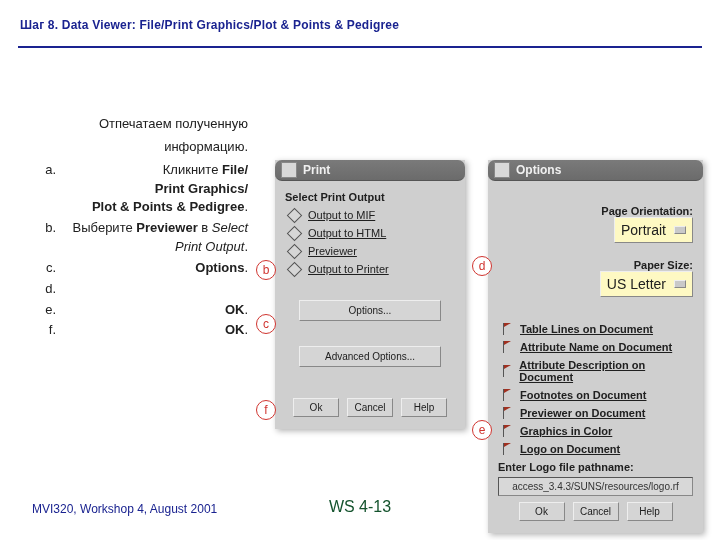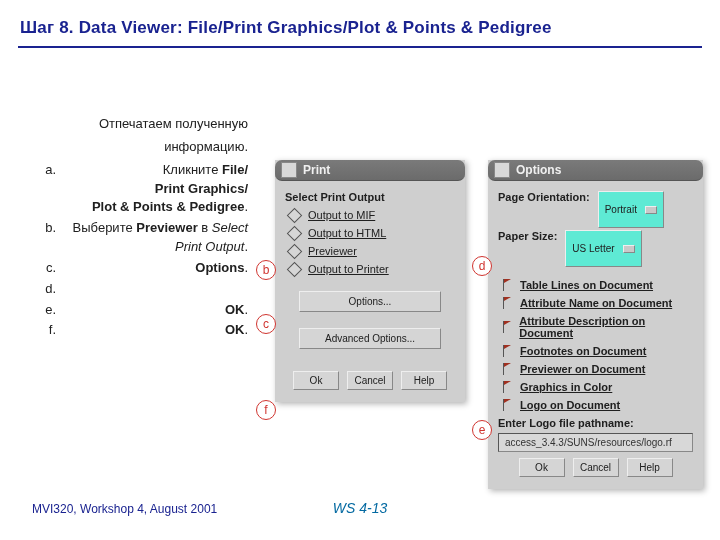--- a/index.html
+++ b/index.html
@@ -10,21 +10,21 @@
     font-family: Arial, Helvetica, sans-serif;
     background: #fff;
     position: relative;
     overflow: hidden;
   }
   .title {
     position: absolute;
     left: 20px;
     top: 18px;
     color: #1a2390;
-    font-size: 17px;
+    font-size: 12px;
     font-weight: bold;
     letter-spacing: 0.2px;
   }
   .title-rule {
     position: absolute;
     left: 18px;
     right: 18px;
     top: 46px;
     height: 2px;
     background: #1a2390;
@@ -119,63 +119,64 @@
   .bevel-btn {
     display: inline-block;
     border: 1px solid #888;
     border-top-color: #eee;
     border-left-color: #eee;
     background: #d5d5d5;
     font-size: 10px;
     padding: 4px 10px;
     text-align: center;
   }
-  .wide-btn { display: block; margin: 16px auto; width: 120px; }
+  .wide-btn { display: block; margin: 25px auto; width: 120px; }
   .btn-row {
     display: flex;
     justify-content: center;
     gap: 8px;
     padding: 6px 0 4px 0;
   }
   .btn-row .bevel-btn { width: 44px; padding: 3px 0; }
   .option-dd {
     display: inline-flex;
     align-items: center;
     border: 1px solid #888;
     border-top-color: #eee;
     border-left-color: #eee;
-    background: #5eead4;
-    font-size: 10px;
-    padding: 12px 6px;
+    background: #fef9c3;
+    font-size: 14px;
+    padding: 4px 6px;
     margin-left: 8px;
   }
   .option-dd .arrow {
     margin-left: 8px;
     width: 10px; height: 6px;
     border: 1px solid #888;
     border-top-color: #eee;
     border-left-color: #eee;
     background: #c9c9c9;
   }
   .optlabel {
     font-weight: bold;
   }
-  .row { margin: 2px 0; display: flex; align-items: flex-start; }
+  .row { margin: 16px 0; display: flex; align-items: flex-end; flex-direction: column; }
   .sunken-input {
     display: block;
     width: 100%;
     box-sizing: border-box;
     border: 1px solid #888;
     border-top-color: #555;
     border-left-color: #555;
     background: #d8d8d8;
     font-size: 10px;
     padding: 3px 6px;
     color: #333;
     margin-top: 4px;
+    text-align: center;
   }
 
   .callout {
     position: absolute;
     width: 18px; height: 18px;
     border: 1.5px solid #d0342f;
     border-radius: 50%;
     background: #fff;
     color: #d0342f;
     font-size: 12px;
@@ -190,23 +191,22 @@
     left: 32px;
     bottom: 24px;
     color: #1a2390;
     font-size: 12px;
   }
   .footer-center {
     position: absolute;
     left: 0; right: 0;
     bottom: 24px;
     text-align: center;
-    color: #0369a1;
-    font-size: 14px;
-    font-style: italic;
+    color: #14532d;
+    font-size: 16px;
   }
 
   
   #win-print  { left: 275px; top: 160px; width: 190px; }
   #win-options{ left: 488px; top: 160px; width: 215px; }
 </style>
 </head>
 <body>
 
 <div class="title">Шаг 8.  Data Viewer:  File/Print Graphics/Plot &amp; Points &amp; Pedigree</div>

